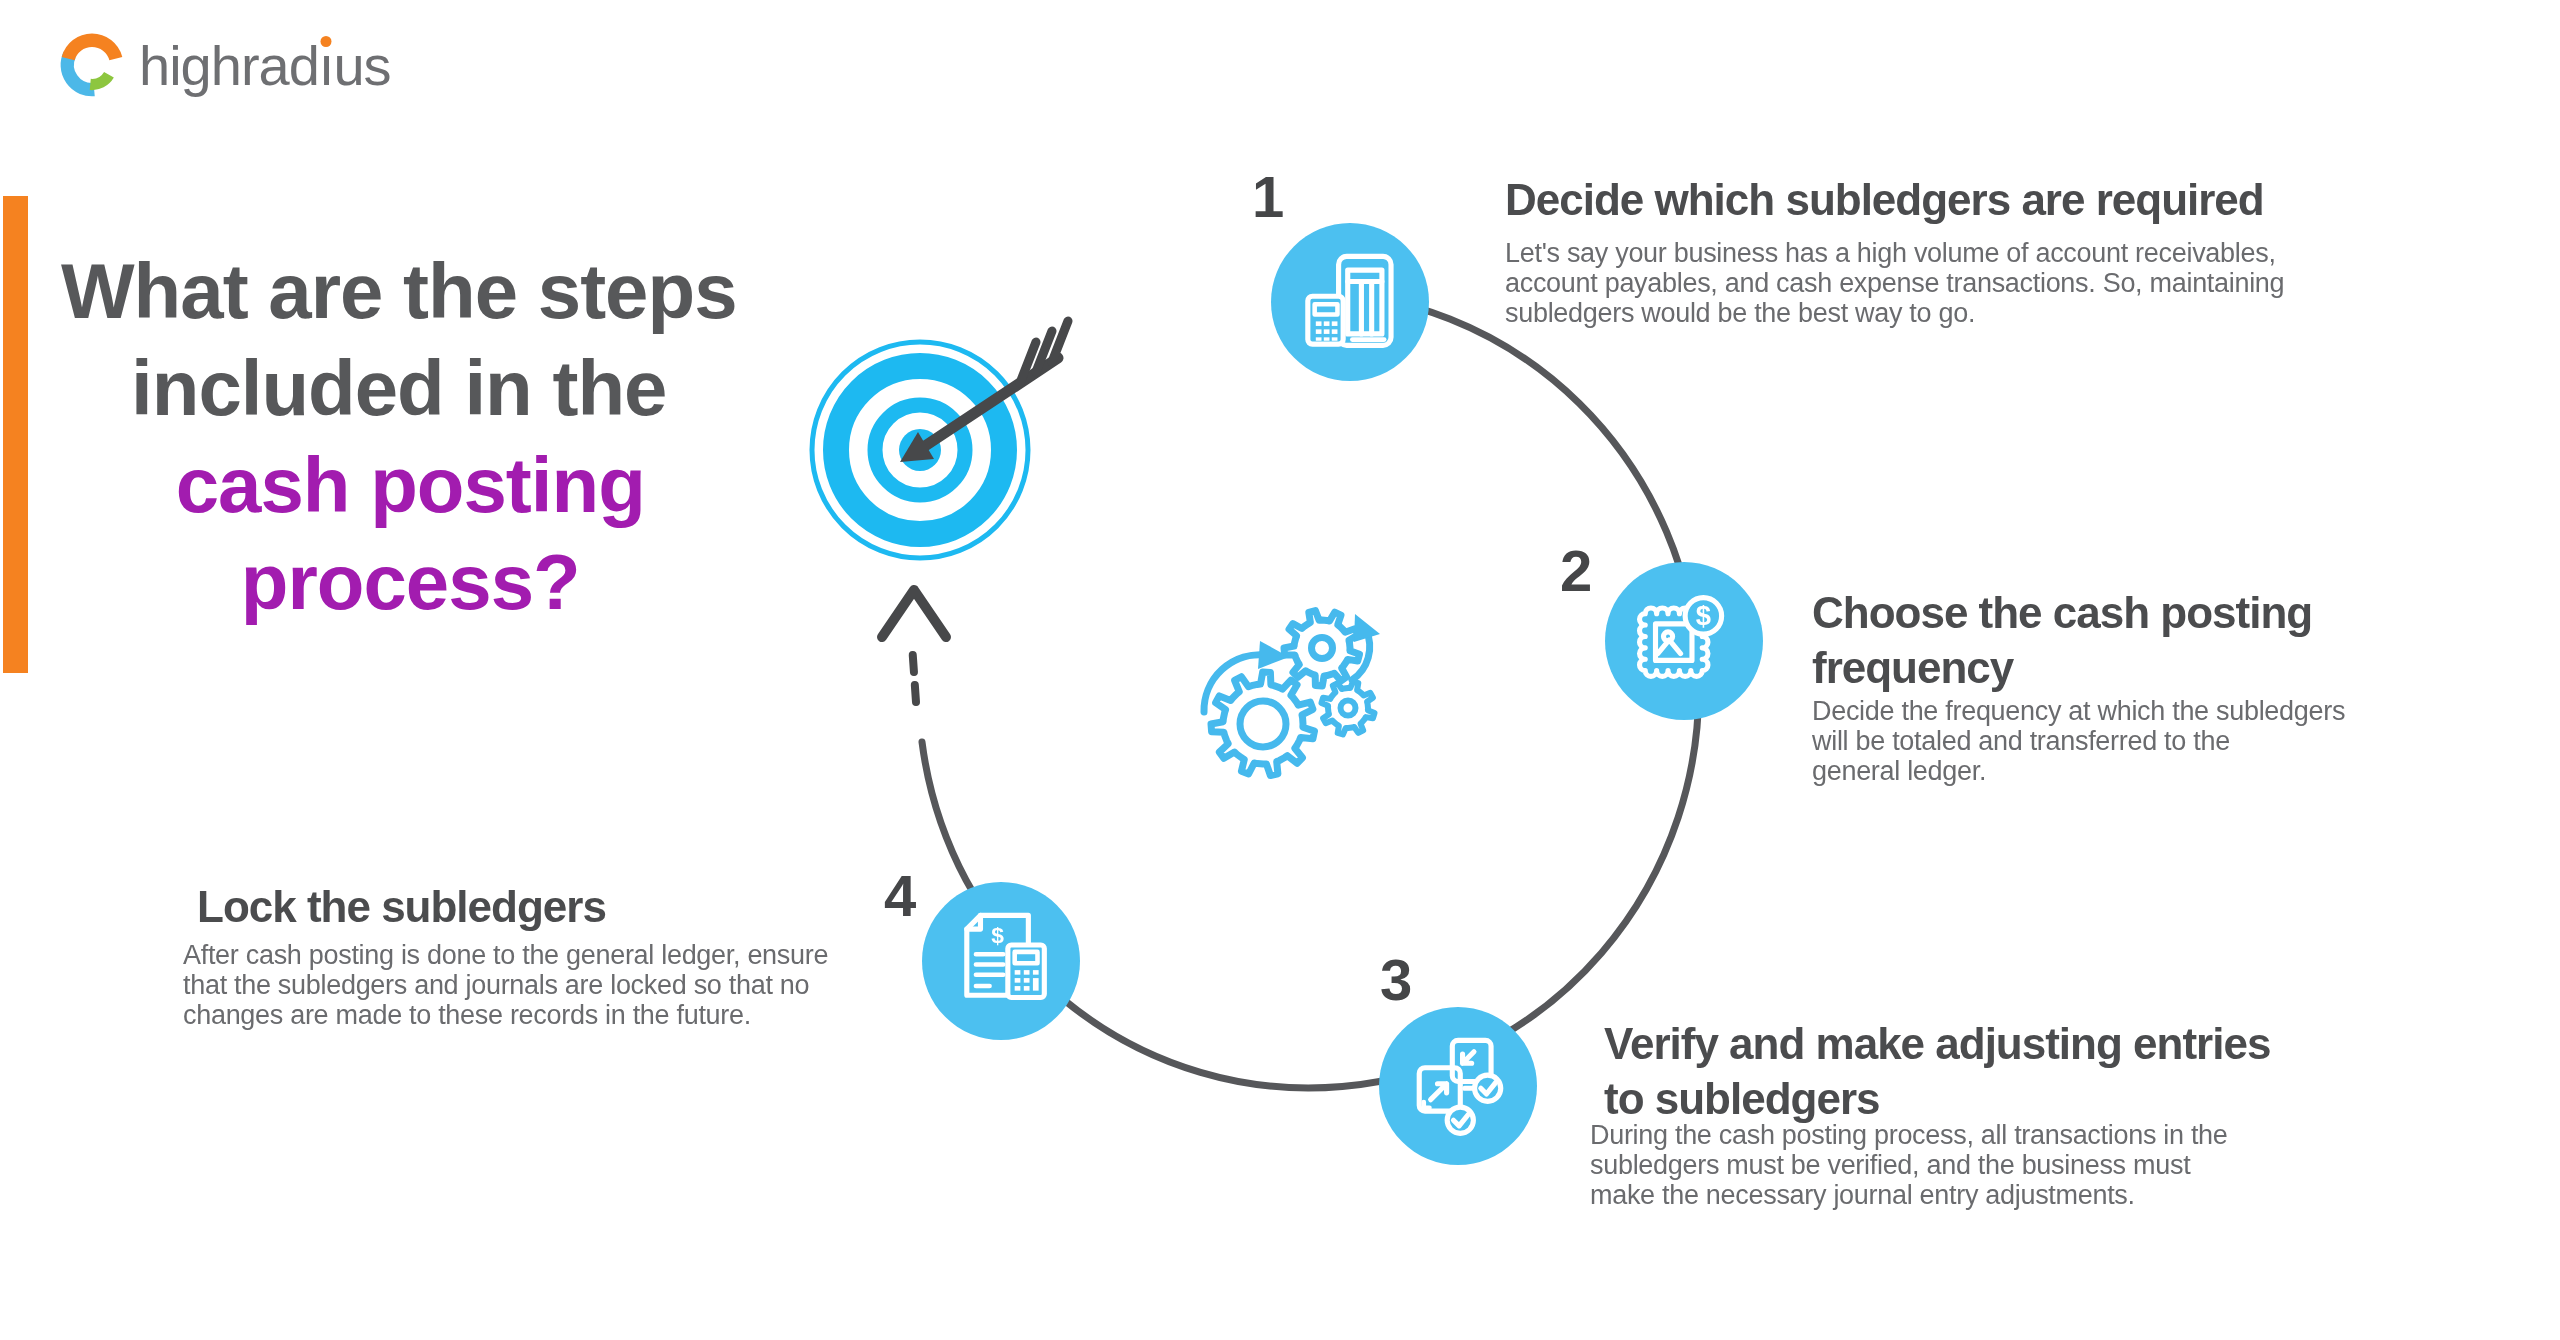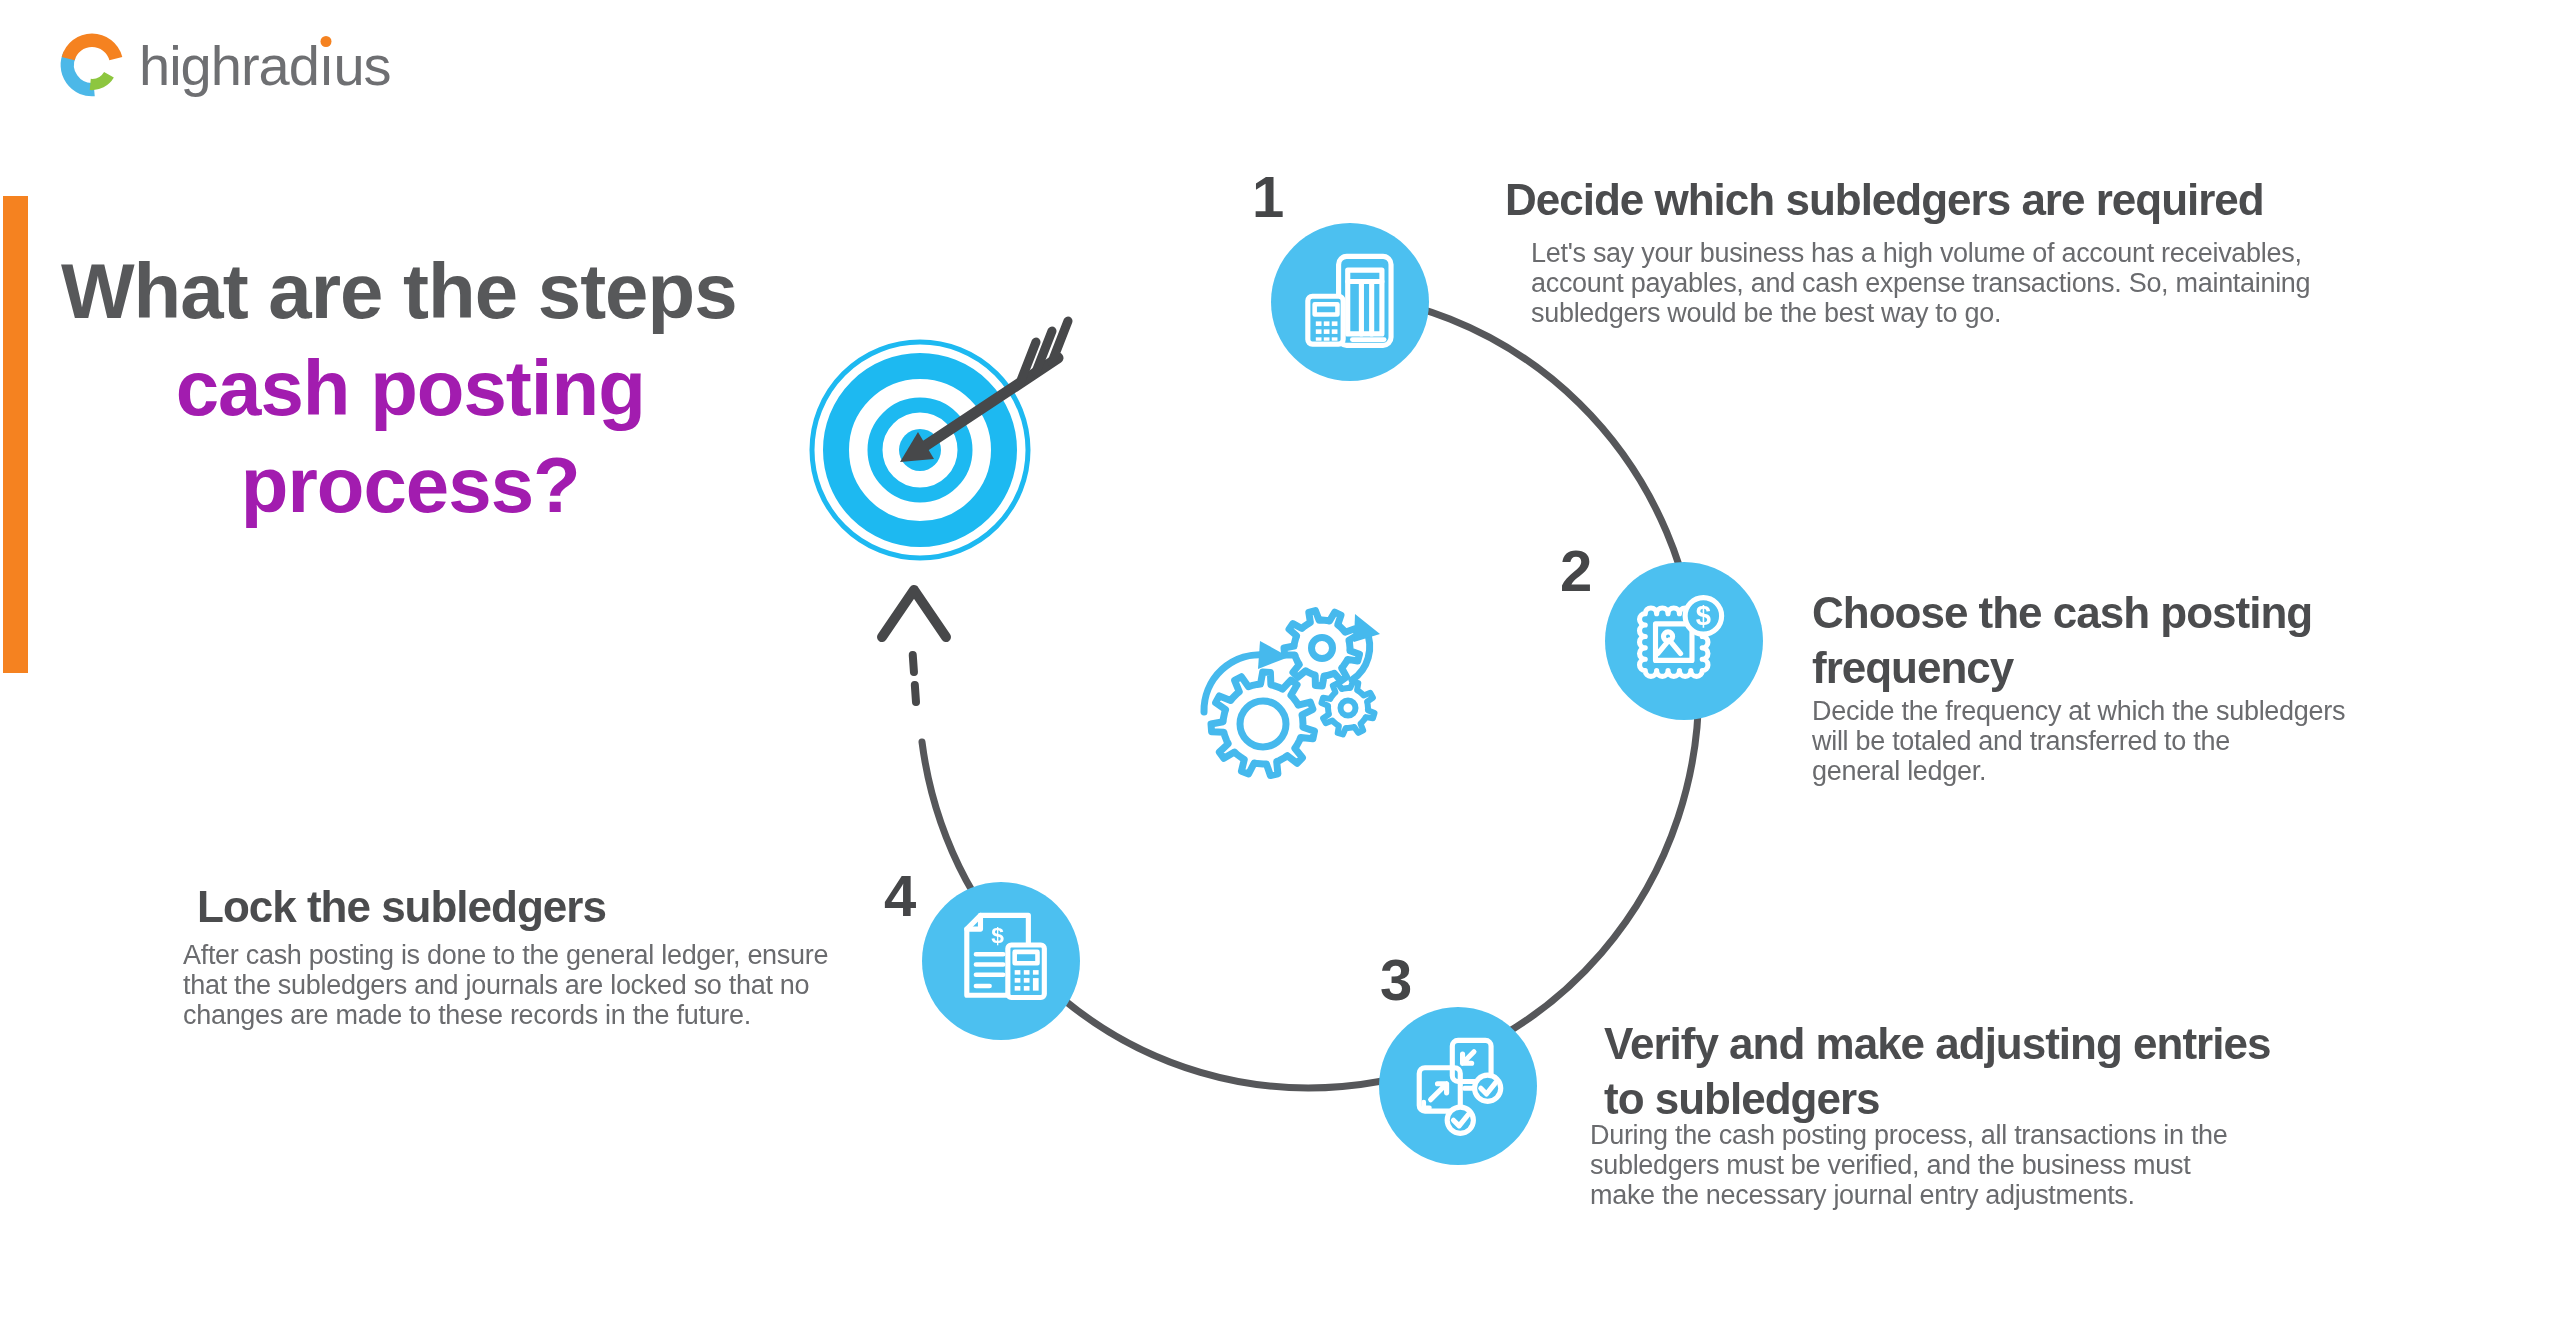--- a/index.html
+++ b/index.html
@@ -40,21 +40,21 @@
   #num-2 { left:1560px; top:542px; }
   #num-3 { left:1380px; top:951px; }
   #num-4 { left:884px;  top:867px; }
 
   
   .step-title { position:absolute; font-size:44px; font-weight:700; color:#4b4c4e;
                 line-height:55px; letter-spacing:-1px; white-space:pre-line; width:900px; }
   .step-body  { position:absolute; font-size:27px; font-weight:400; color:#6a6b6e;
                 line-height:30px; letter-spacing:-0.3px; white-space:pre-line; width:980px; }
   #title-1 { left:1505px; top:172px; }
-  #body-1  { left:1505px; top:238px;margin-left:26px; }
+  #body-1  { left:1505px; top:238px; }
   #title-2 { left:1812px; top:585px; }
   #body-2  { left:1812px; top:696px; }
   #title-3 { left:1604px; top:1016px; }
   #body-3  { left:1590px; top:1120px; }
   #title-4 { left:197px;  top:879px; }
   #body-4  { left:183px;  top:940px; }
 </style>
 </head>
 <body>
 
@@ -65,20 +65,21 @@
       <path d="M14.2,25.9 A24,24 0 0 0 38.1,59.9" fill="none" stroke="#4cb8e8" stroke-width="13"></path>
       <path d="M34.3,54.9 A19,19 0 0 0 52.5,45.5" fill="none" stroke="#8dc63f" stroke-width="11"></path>
       <path d="M12.8,29.8 A24,24 0 0 1 59.2,29.8" fill="none" stroke="#f58220" stroke-width="13"></path>
     </svg>
     <div class="logo-text"><span>highrad</span><span class="logo-i"><span>ı</span><i class="logo-dot"></i></span><span>us</span></div>
   </div>
 
   <div class="accent-bar"></div>
   <div class="title">
     <div class="t-gray">What are the steps</div>
+    <div class="t-gray">included in the</div>
     <div class="t-orange">cash posting</div>
     <div class="t-orange">process?</div>
   </div>
 
   <svg class="diagram" viewBox="0 0 2560 1340">
 
     <path d="M1310,292 A390,398 0 1 1 922,742" fill="none" stroke="#56575a" stroke-width="7" stroke-linecap="round"></path>
 
     <g stroke="#47484a" fill="none" stroke-linecap="round" stroke-linejoin="round">
       <path d="M916,702 L912,644" stroke-width="8" stroke-dasharray="17 13"></path>

